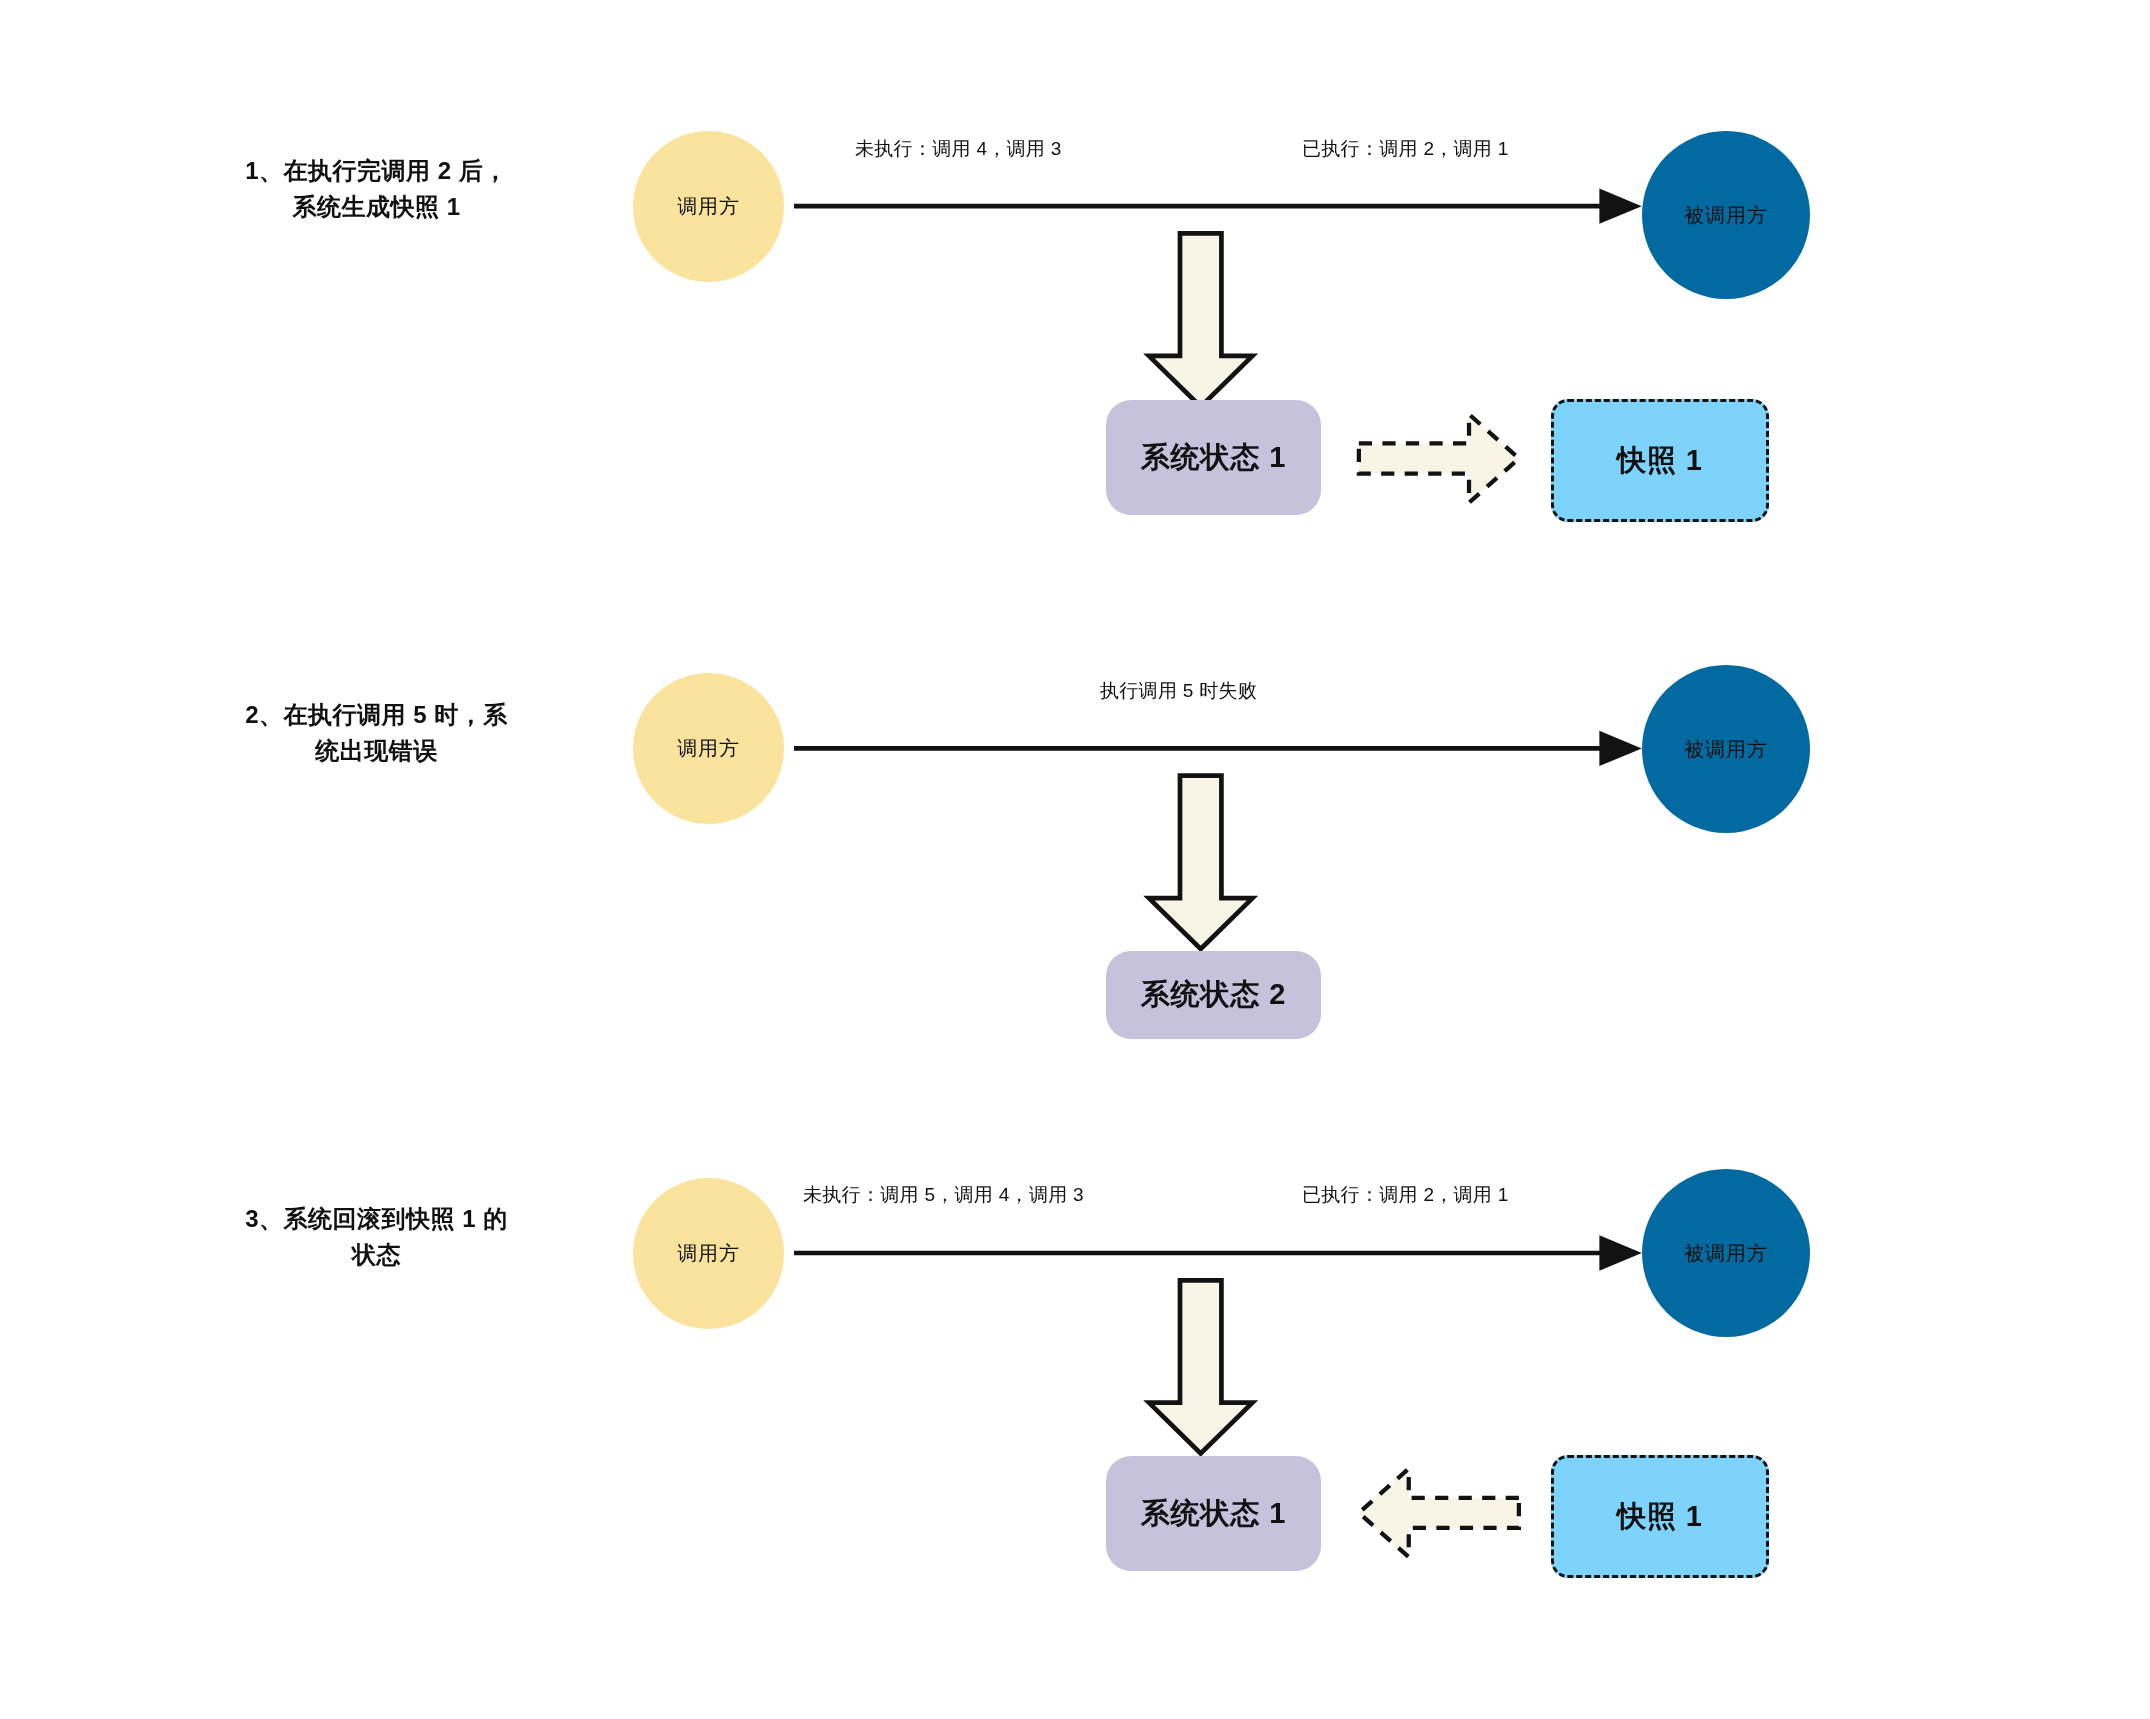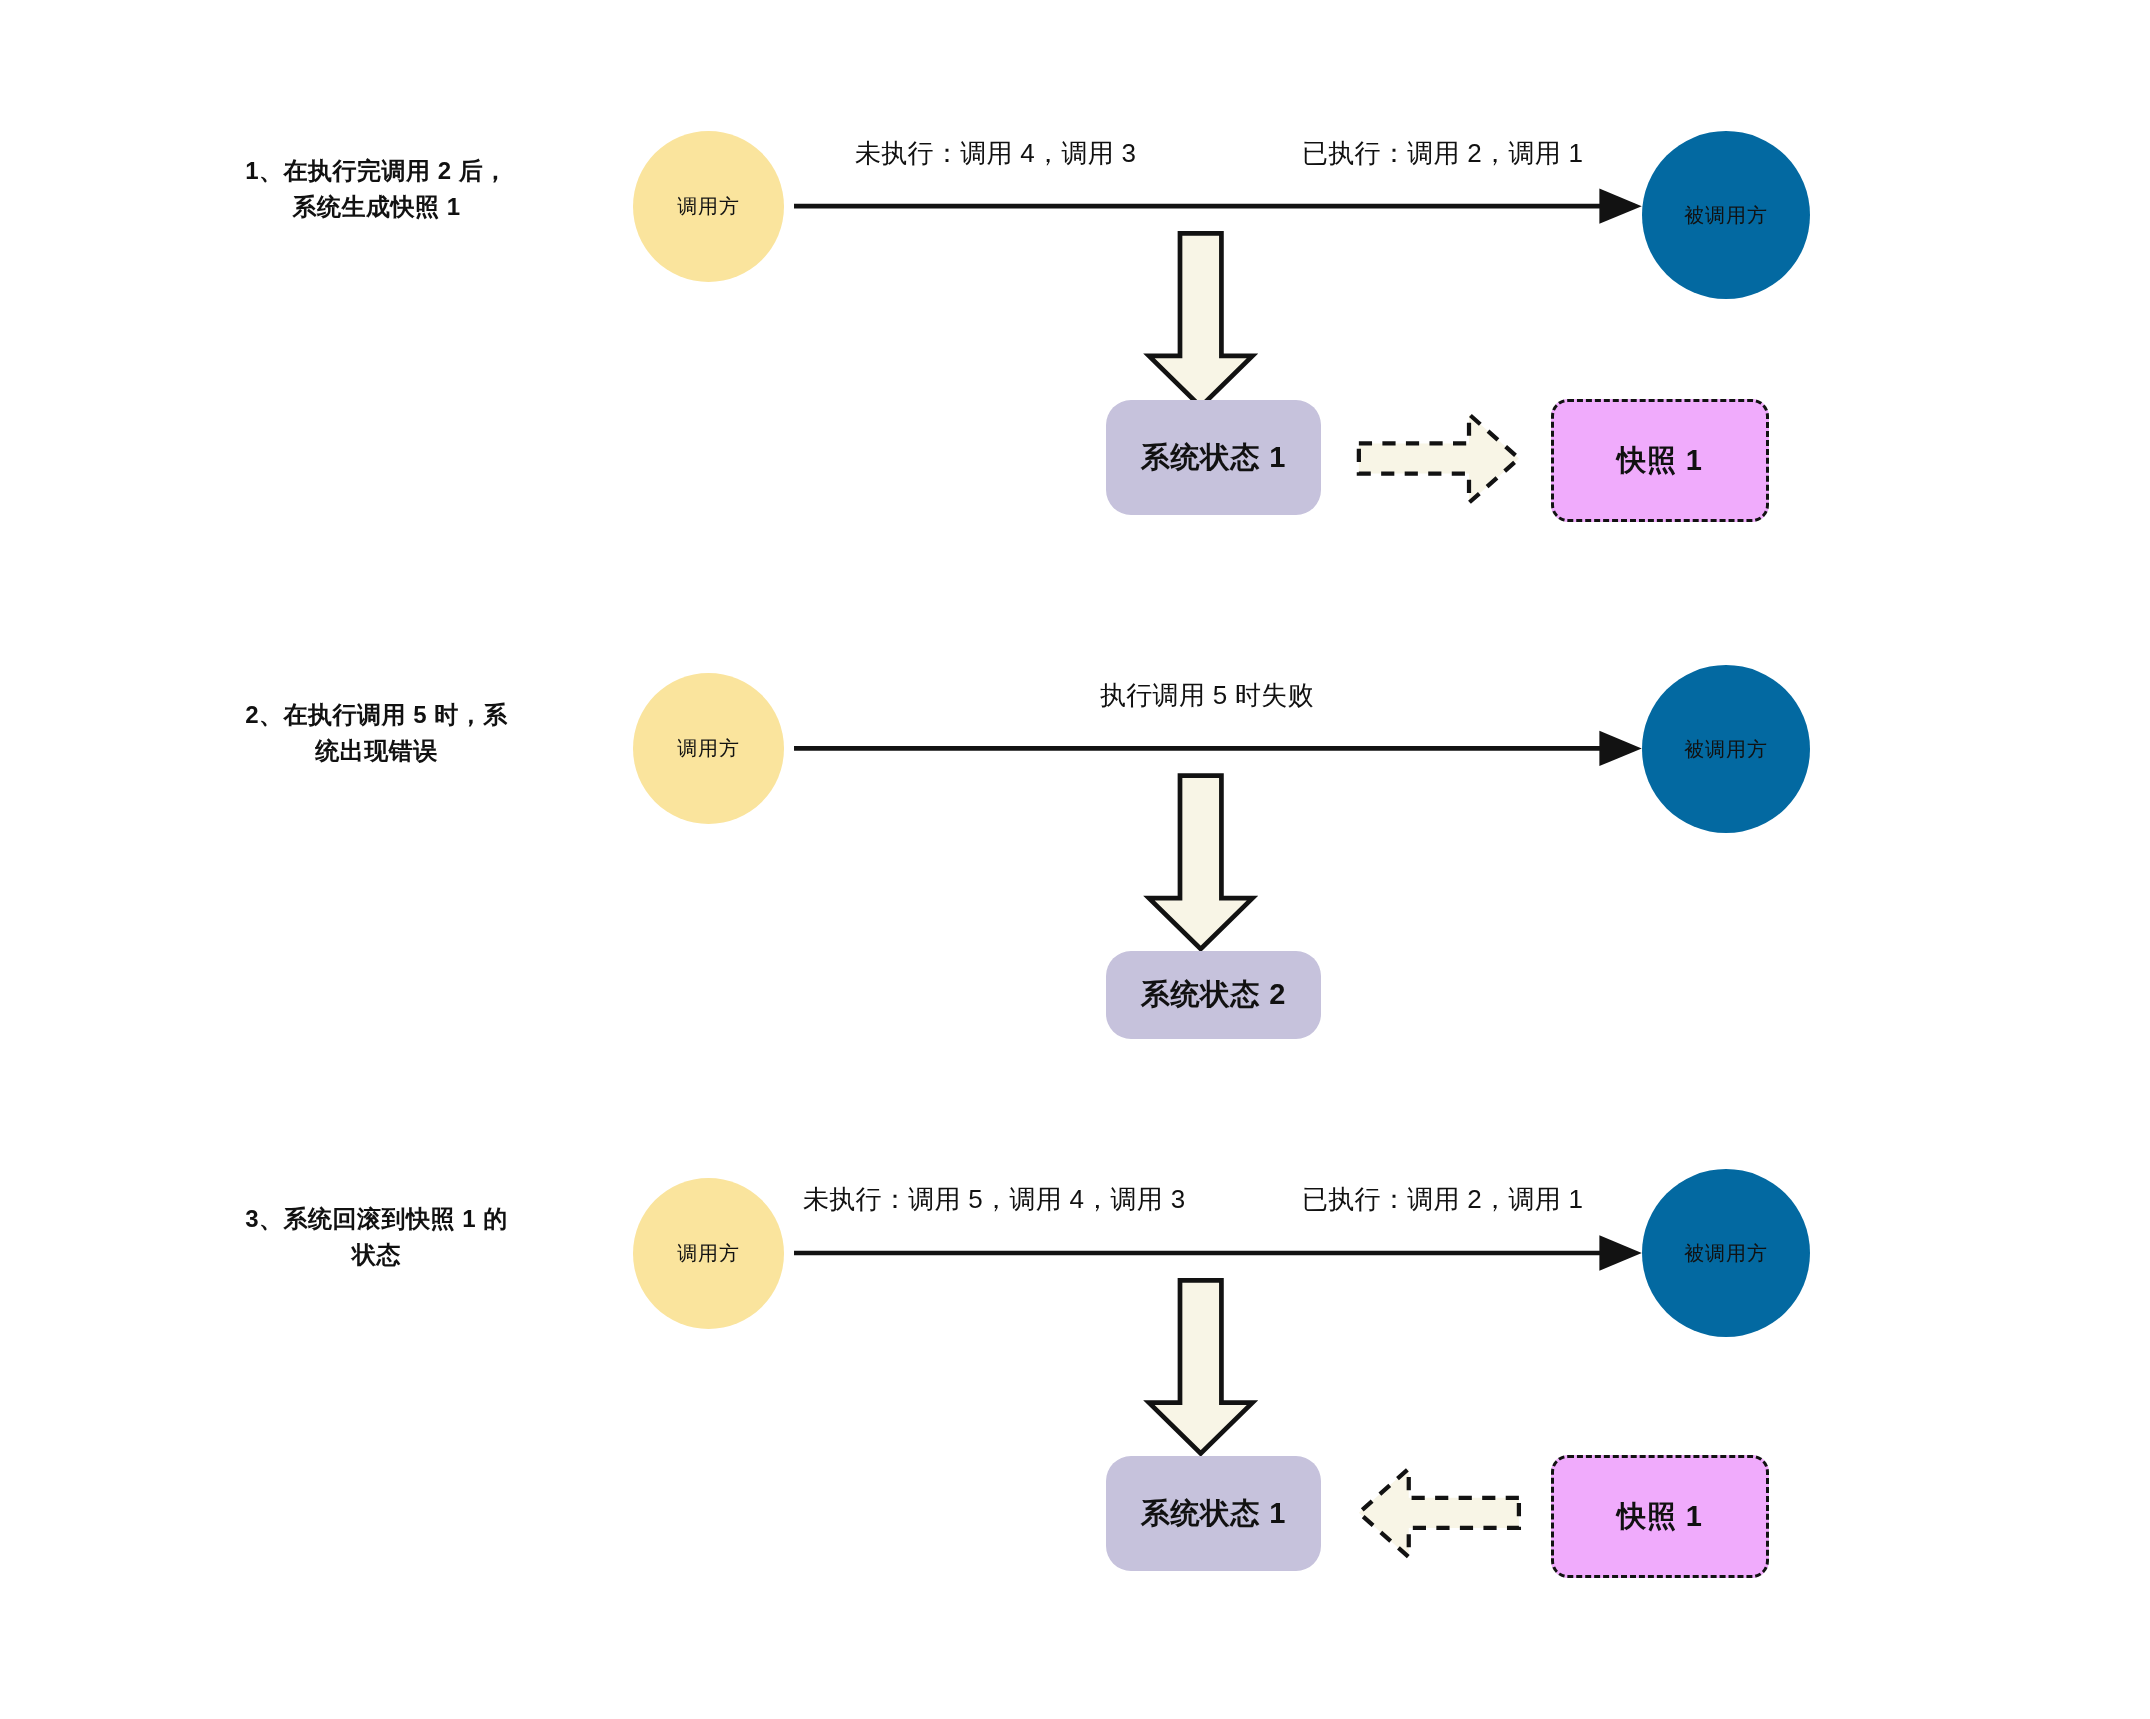--- a/index.html
+++ b/index.html
@@ -57,21 +57,21 @@
   .caller {
     background: #fae49d;
   }
   .callee {
     background: #0369a1;
   }
 
   
   .edge-label {
     position: absolute;
-    font-size: 26px;
+    font-size: 19px;
     color: #111111;
     white-space: nowrap;
     letter-spacing: 0.3px;
   }
 
   
   .state-box {
     position: absolute;
     background: #c6c2dc;
     border-radius: 25px;
@@ -80,21 +80,21 @@
     justify-content: center;
     font-size: 29px;
     font-weight: 600;
     color: #111111;
     letter-spacing: 0.9px;
   }
 
   
   .snapshot-box {
     position: absolute;
-    background: #f0abfc;
+    background: #7dd3fc;
     border: 3.3px dashed #121212;
     border-radius: 17px;
     display: flex;
     align-items: center;
     justify-content: center;
     font-size: 29px;
     font-weight: 600;
     color: #111111;
     letter-spacing: 0.9px;
   }

